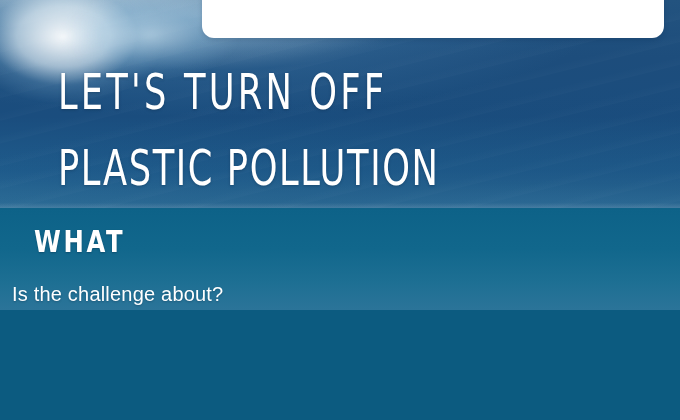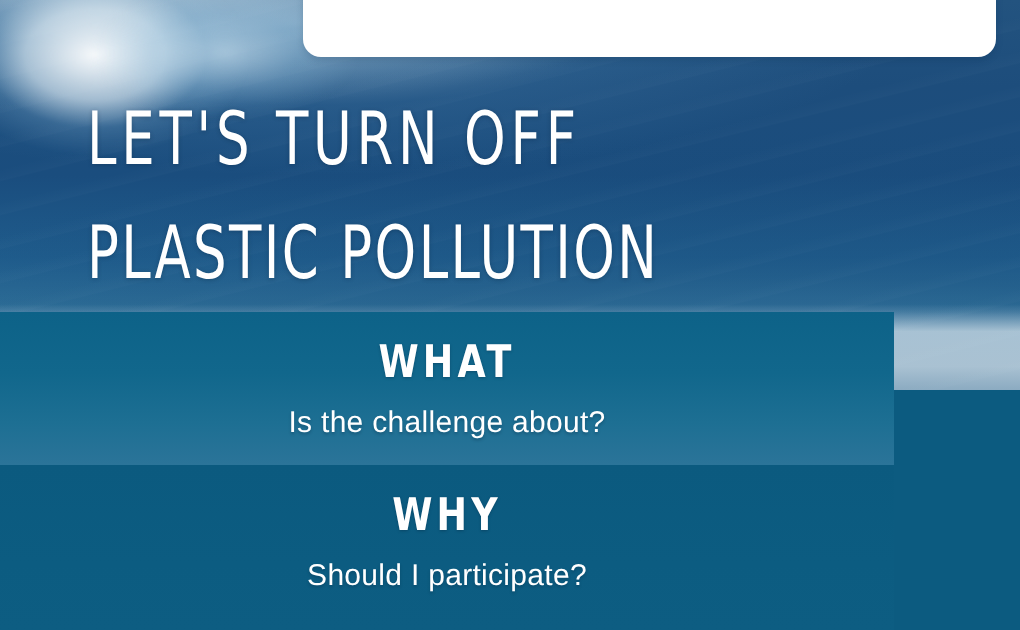--- a/index.html
+++ b/index.html
@@ -130,22 +130,22 @@
     line-height: 76px;
     text-align: center;
     background: linear-gradient(100deg, #0f69ac 0%, #1178b0 22%, #1590b2 50%, #17a59a 80%, #1aab92 100%);
     box-shadow: 0 3px 8px rgba(8,45,75,0.28);
   }
 
   
   .section {
     position: absolute;
     left: 0;
-    width: 596px;
-    text-align: center;
+    width: 680px;
+    text-align: left;
     color: #ffffff;
   }
   .section-what {
     top: 208px;
     height: 102px;
     background: linear-gradient(to bottom, #0d6288 0%, #11678c 40%, #1d6f93 72%, #2b7499 100%);
   }
   .section-why {
     top: 310px;
     height: 110px;
@@ -156,21 +156,21 @@
     font-family: "Liberation Sans Narrow", "DejaVu Sans Condensed", "Liberation Sans", sans-serif;
     font-weight: 700;
     font-size: 30px;
     letter-spacing: 3px;
     transform: scaleX(0.90);
     text-shadow: 0 1px 2px rgba(5,35,58,0.35);
   }
   .section-what .section-title { padding-top: 16px; }
   .section-why  .section-title { padding-top: 16px; }
   .section-sub {
-    margin: 0;
+    margin: 12px;
     padding-top: 12px;
     font-family: "Liberation Sans", sans-serif;
     font-weight: 400;
     font-size: 20px;
     letter-spacing: 0.2px;
     text-shadow: 0 1px 2px rgba(5,35,58,0.30);
   }
 </style>
 </head>
 <body>
@@ -190,18 +190,14 @@
   </div>
 
   <div class="top-card"></div>
 
 
   <div class="section section-what">
     <h2 class="section-title">WHAT</h2>
     <p class="section-sub">Is the challenge about?</p>
   </div>
 
-  <div class="section section-why">
-    <h2 class="section-title">WHY</h2>
-    <p class="section-sub">Should I participate?</p>
-  </div>
 
 </div>
 
 </body></html>

